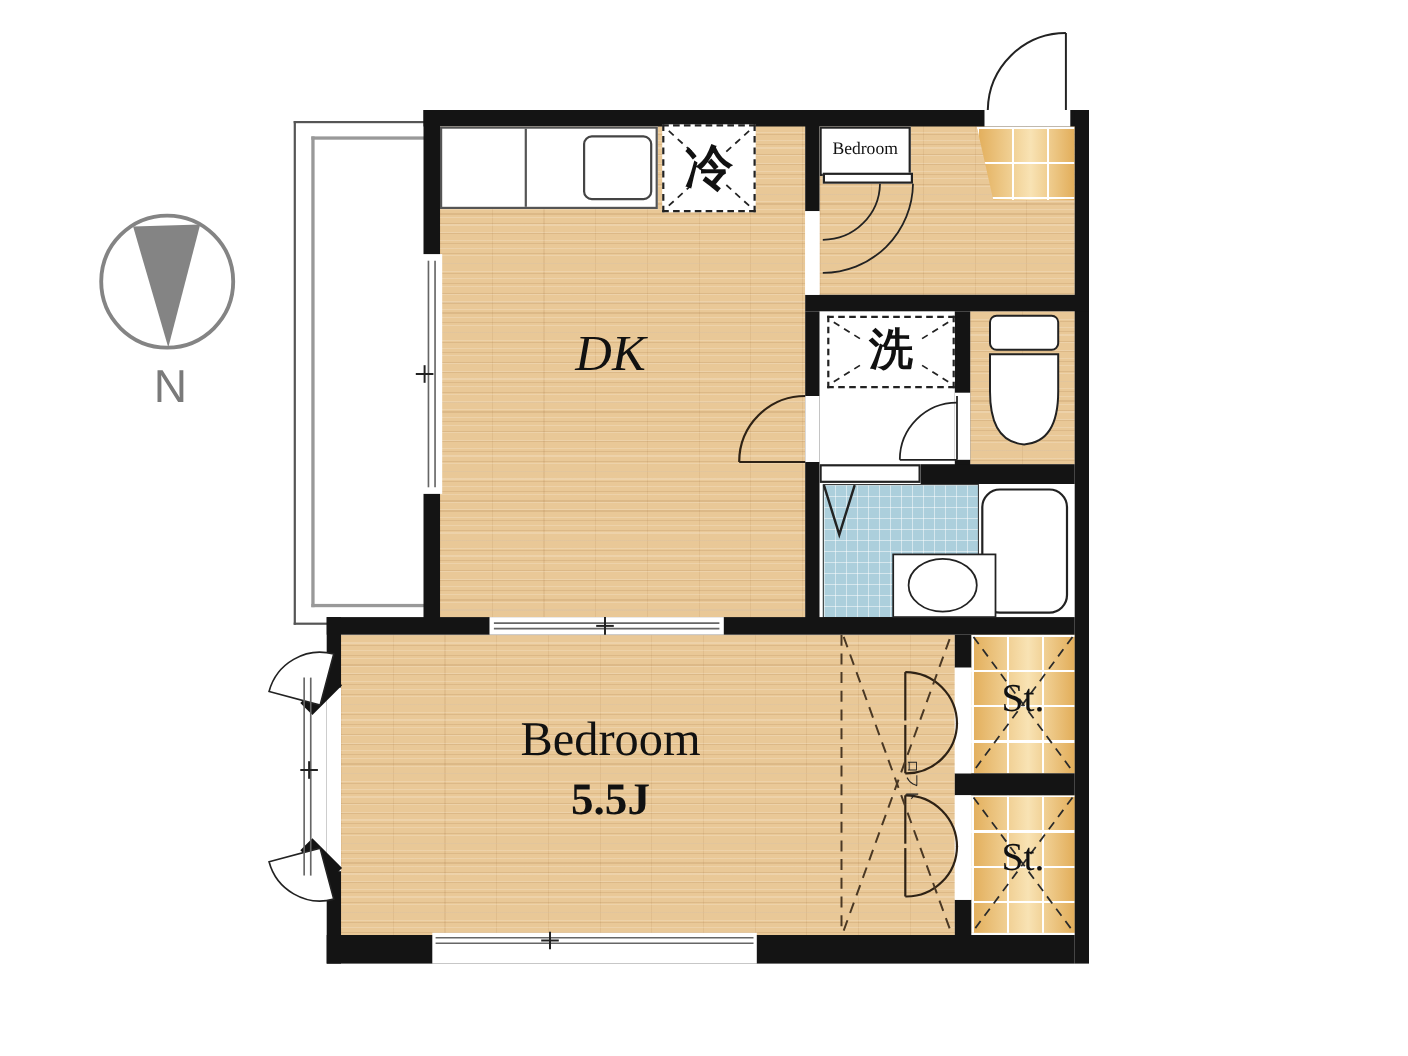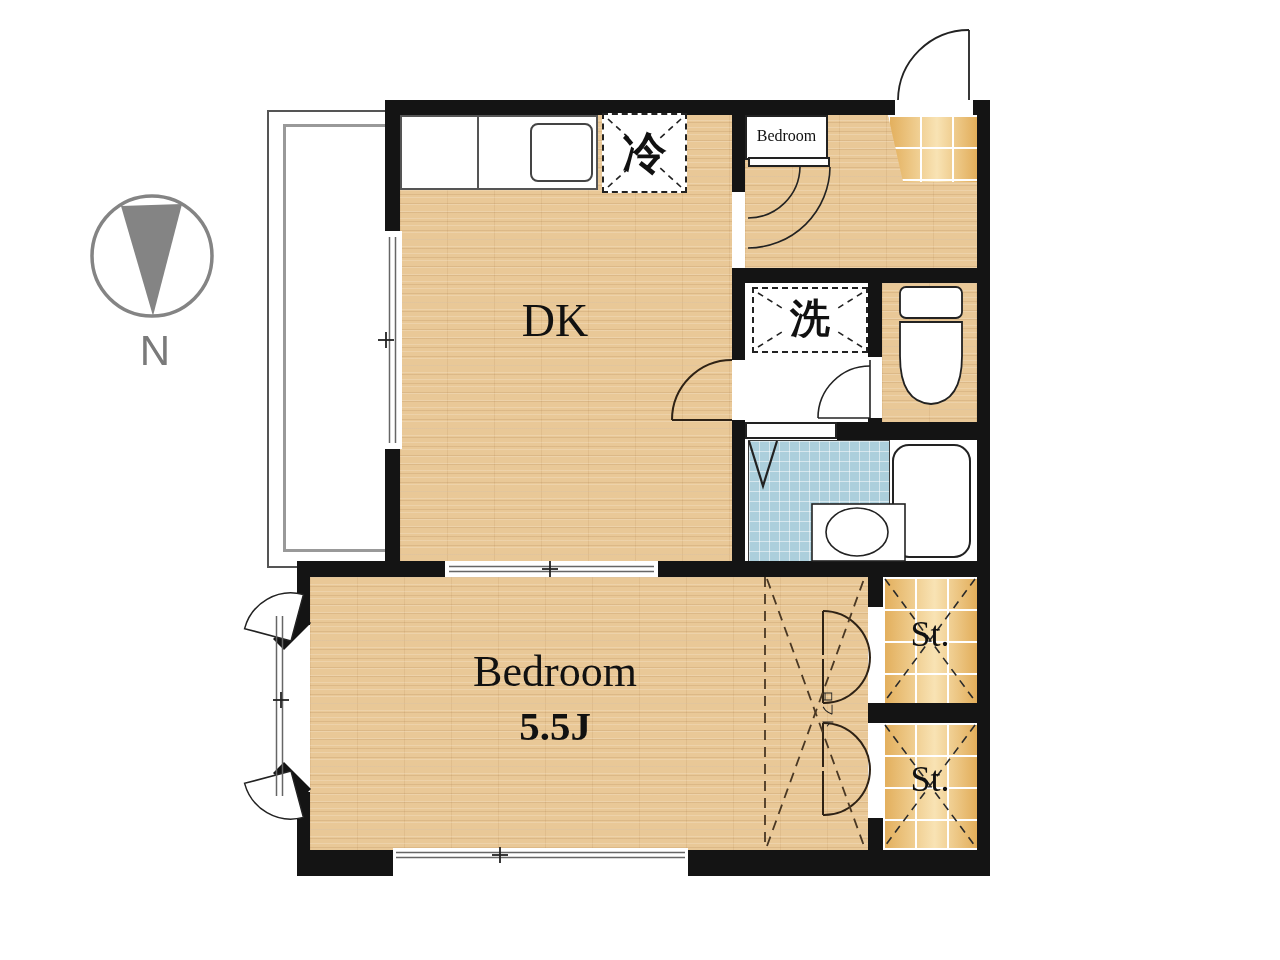--- a/index.html
+++ b/index.html
@@ -200,21 +200,21 @@
       <line x1="492" y1="855" x2="508" y2="855"></line>
         <line x1="500" y1="847" x2="500" y2="863"></line>
       <line x1="273" y1="700" x2="289" y2="700"></line>
         <line x1="281" y1="692" x2="281" y2="708"></line>
     </g>
   </svg>
 
   <div class="abs label" style="left:127px;top:328px;width:56px;font-family:'Liberation Sans','DejaVu Sans',sans-serif;font-size:42px;color:#7a7a7a;">N</div>
 
   <div class="abs label" style="left:430px;top:296px;width:250px;">
-    <div style="font-size:46px;">DK</div>
+    <div style="font-size:46px;font-style:italic;">DK</div>
   </div>
 
   <div class="abs label" style="left:415px;top:648px;width:280px;">
     <div style="font-size:44px;">Bedroom</div>
     <div style="font-size:41px;margin-top:8px;font-weight:bold;">5.5J</div>
   </div>
 
   <div class="abs label" style="left:883px;top:615px;width:94px;font-size:36px;">St.</div>
   <div class="abs label" style="left:883px;top:760px;width:94px;font-size:36px;">St.</div>
 

